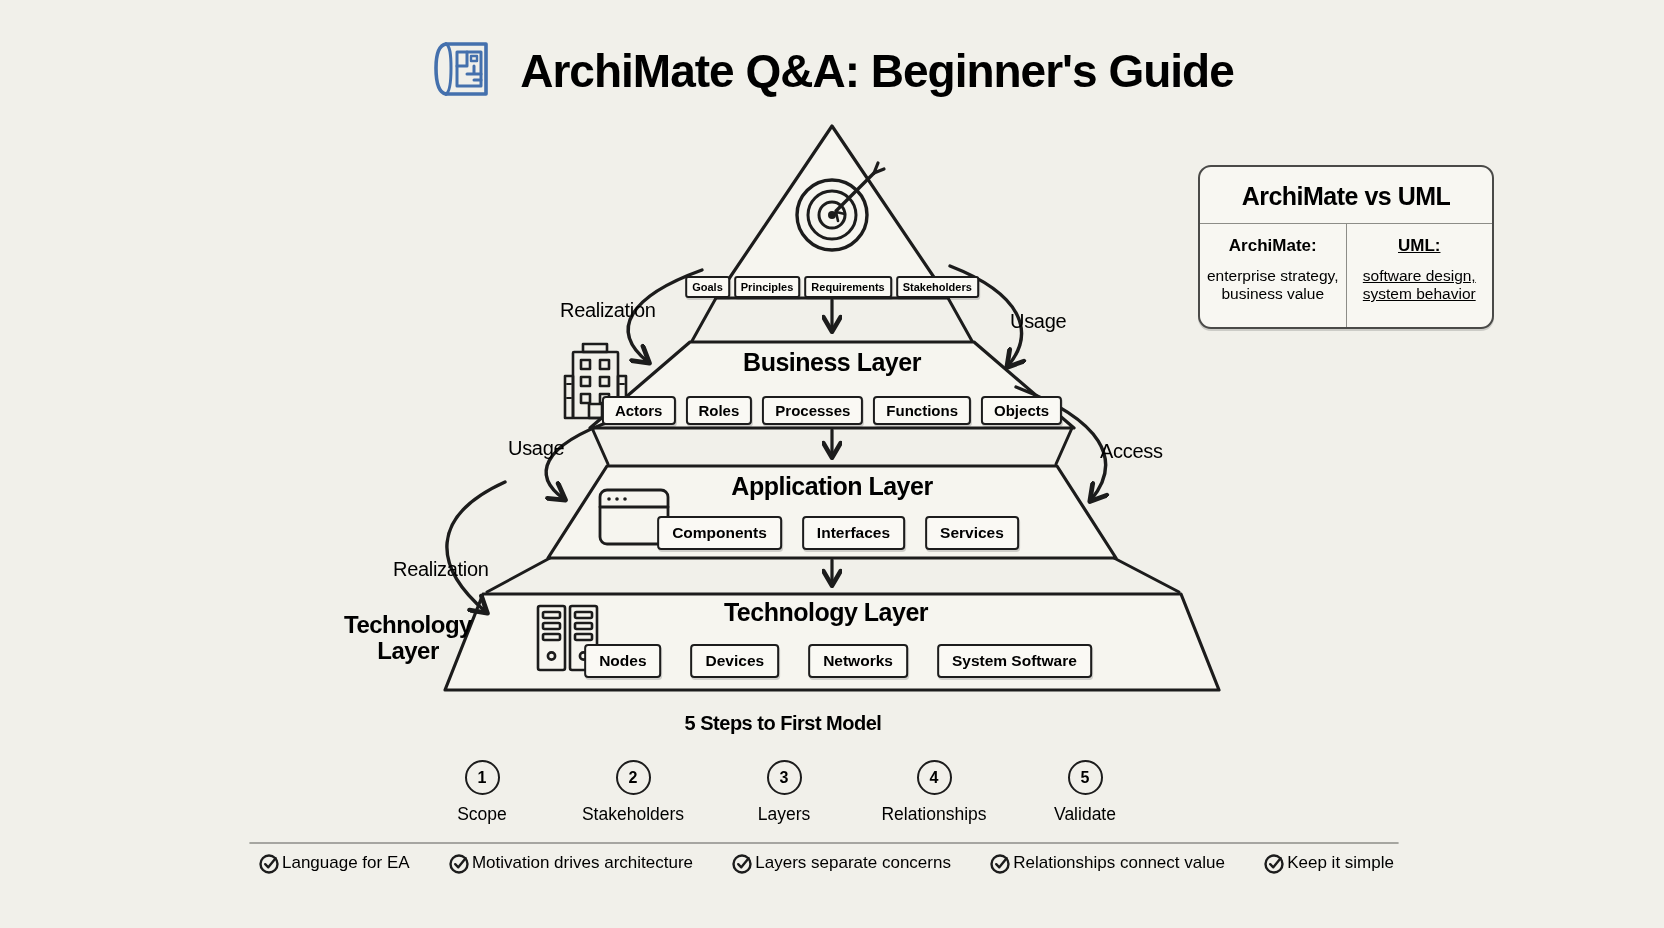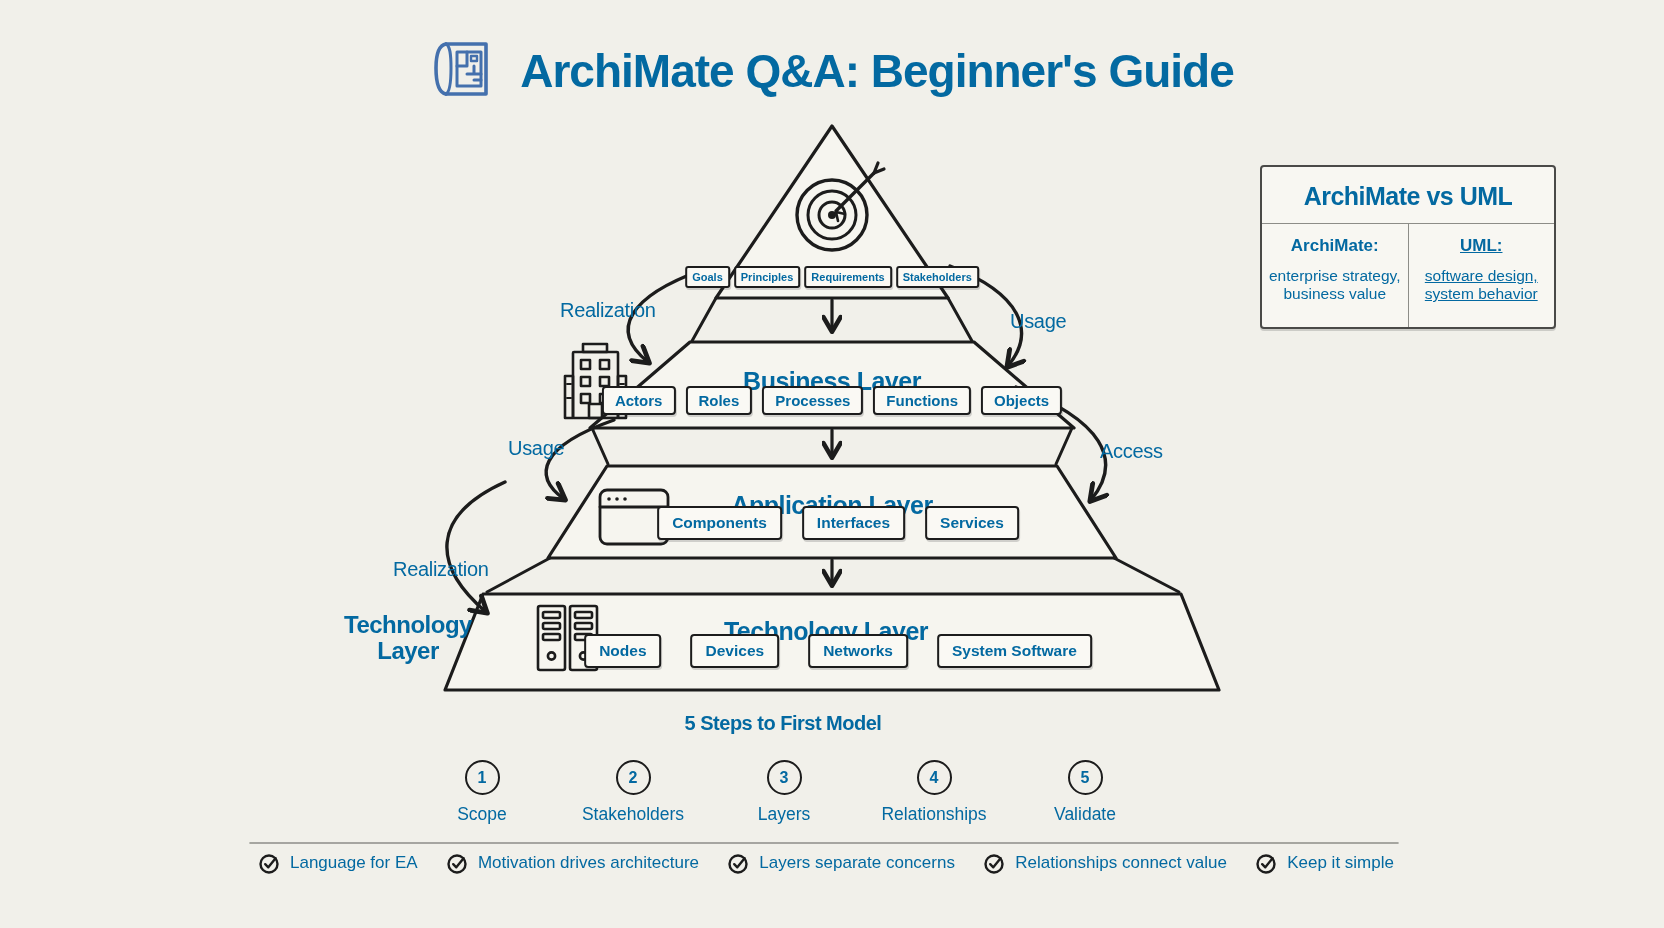--- a/index.html
+++ b/index.html
@@ -1,63 +1,63 @@
 <!DOCTYPE html>
 <html><head>
 <meta charset="utf-8">
 <style>
   html,body{margin:0;padding:0;background:#e8e7e2;}
   .stage{
     position:relative;width:1664px;height:928px;overflow:hidden;
     background:#f1f0ea;
     font-family:"Liberation Sans", sans-serif;
-    color:#0369a1;
+    color:#000000;
   }
   .abs{position:absolute;}
   .ctr{transform:translateX(-50%);}
   
   .header{position:absolute;left:0;right:0;top:36px;display:flex;align-items:center;justify-content:center;gap:20px;}
   .app-title{font-size:46px;font-weight:700;letter-spacing:-1px;}
   
-  .layer-title{font-size:25px;font-weight:700;letter-spacing:-0.5px;white-space:nowrap;margin-top:19px;}
+  .layer-title{font-size:25px;font-weight:700;letter-spacing:-0.5px;white-space:nowrap;}
   .outside-label{font-size:24px;font-weight:700;text-align:center;line-height:1.1;letter-spacing:-0.5px;}
   .rel-label{font-size:20px;font-weight:500;letter-spacing:-0.3px;white-space:nowrap;}
-  .boxrow{display:flex;align-items:stretch;}
+  .boxrow{display:flex;align-items:stretch;margin-top:10px;}
   .lbox{
     border:2.5px solid #1c1c1c;border-radius:4px;background:#faf9f4;
     font-weight:700;display:flex;align-items:center;justify-content:center;
     box-shadow:1px 2px 0 rgba(40,40,40,.18);white-space:nowrap;
   }
   .mini .lbox{font-size:11px;padding:3px 5px;border-width:2px;border-radius:3px;}
   .mid .lbox{font-size:15px;padding:4px 11px;}
   .big .lbox{font-size:15.5px;padding:6px 13px;}
   
   .vs-box{
-    position:absolute;left:1260px;top:165px;width:292px;height:160px;
-    background:#f8f7f2;border:2px solid #4a4a48;border-radius:4px;
+    position:absolute;left:1198px;top:165px;width:292px;height:160px;
+    background:#f8f7f2;border:2px solid #4a4a48;border-radius:13px;
     box-shadow:0 2px 0 rgba(60,60,60,.2);
     display:flex;flex-direction:column;
   }
   .vs-head{font-size:25px;font-weight:700;text-align:center;padding:15px 0 12px;letter-spacing:-0.5px;}
   .vs-cols{flex:1;display:flex;border-top:1.5px solid #8d8d88;}
   .vs-col{flex:1;text-align:center;padding-top:12px;font-size:15.5px;line-height:1.18;font-weight:500;}
   .vs-col + .vs-col{border-left:1.5px solid #8d8d88;text-decoration:underline;}
   .vs-col b{font-size:17px;font-weight:700;display:block;margin-bottom:11px;}
   
   .steps-title{font-size:20px;font-weight:700;letter-spacing:-0.5px;white-space:nowrap;}
   .step{position:absolute;top:760px;width:160px;margin-left:-80px;text-align:center;}
   .step-circle{
     width:31px;height:31px;border:2.5px solid #1c1c1c;border-radius:50%;
     margin:0 auto;display:flex;align-items:center;justify-content:center;
     font-size:16px;font-weight:700;background:transparent;
   }
   .step-label{margin-top:9px;font-size:17.5px;font-weight:500;}
   
   .footer-row{position:absolute;left:258px;top:851px;width:1136px;display:flex;justify-content:space-between;align-items:center;}
-  .check-item{display:flex;align-items:center;gap:8px;font-size:17px;font-weight:500;white-space:nowrap;}
+  .check-item{display:flex;align-items:center;font-size:17px;font-weight:500;white-space:nowrap;}
 </style>
 </head>
 <body>
 
 <div class="stage">
 
   <svg class="abs" style="left:0;top:0" width="1664" height="928" viewBox="0 0 1664 928" fill="none" stroke-linecap="round" stroke-linejoin="round">
     <defs>
       <marker id="ah" viewBox="0 0 12 12" refX="9" refY="6" markerWidth="6.5" markerHeight="6.5" orient="auto-start-reverse">
         <path d="M1.5,1 L10,6 L1.5,11" fill="none" stroke="#1c1c1c" stroke-width="2.6"></path>

